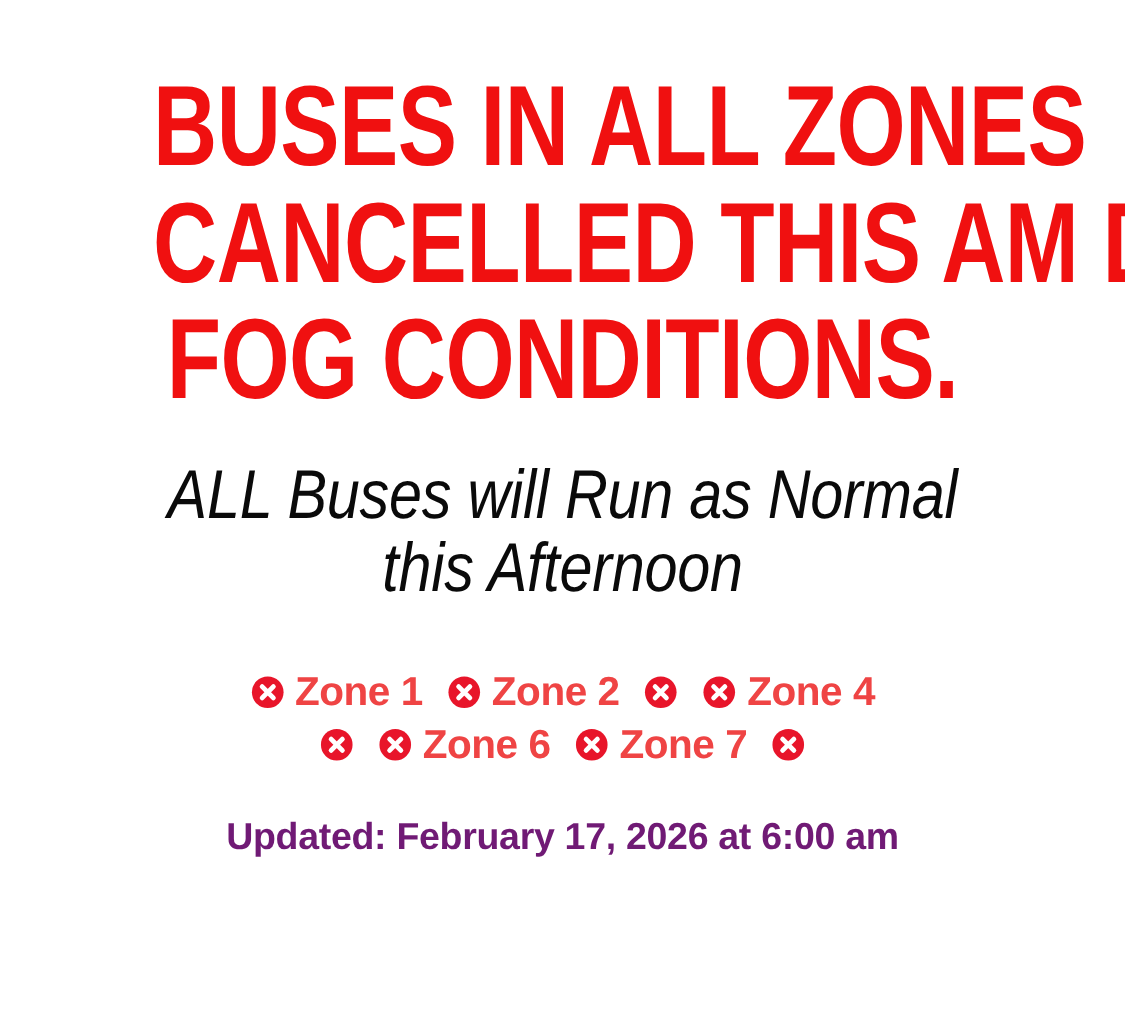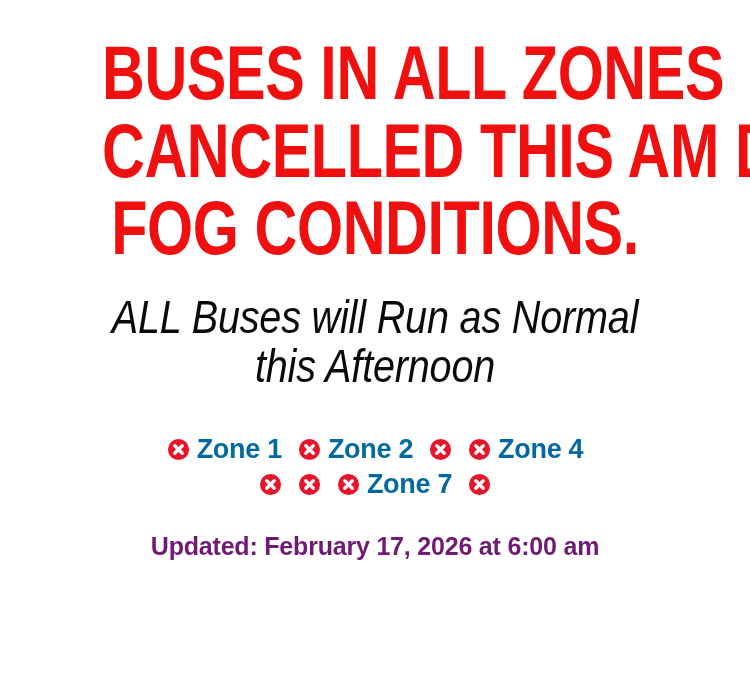--- a/index.html
+++ b/index.html
@@ -11,21 +11,21 @@
     height: 682px;
     background: #ffffff;
     font-family: "Liberation Sans", sans-serif;
     overflow: hidden;
   }
 
   .poster {
     width: 750px;
     height: 682px;
     box-sizing: border-box;
-    padding: 0;
+    padding: 12px;
     display: flex;
     flex-direction: column;
     align-items: center;
   }
 
   
   .headline {
     margin-top: 34px;
     width: 700px;
     text-align: center;
@@ -90,21 +90,21 @@
     width: 23px;
     height: 23px;
     flex: 0 0 auto;
     display: block;
   }
   .zone-label {
     font-family: "Liberation Sans", sans-serif;
     font-weight: 700;
     font-size: 27px;
     line-height: 1;
-    color: #0369a1;
+    color: #ef4444;
     letter-spacing: -0.3px;
   }
 
   
   .footer {
     margin-top: 30px;
     width: 540px;
     text-align: center;
     color: #701a75;
     font-family: "Liberation Sans", sans-serif;
@@ -167,20 +167,21 @@
         <svg class="x-icon" viewBox="0 0 24 24">
           <circle cx="12" cy="12" r="11" fill="#e8152a"></circle>
           <path d="M8.1 8.1 L15.9 15.9 M15.9 8.1 L8.1 15.9" stroke="#ffffff" stroke-width="3.4" stroke-linecap="round"></path>
         </svg>
       </div>
       <div class="zone-item">
         <svg class="x-icon" viewBox="0 0 24 24">
           <circle cx="12" cy="12" r="11" fill="#e8152a"></circle>
           <path d="M8.1 8.1 L15.9 15.9 M15.9 8.1 L8.1 15.9" stroke="#ffffff" stroke-width="3.4" stroke-linecap="round"></path>
         </svg>
+        <span class="zone-label">Zone 6</span>
       </div>
       <div class="zone-item">
         <svg class="x-icon" viewBox="0 0 24 24">
           <circle cx="12" cy="12" r="11" fill="#e8152a"></circle>
           <path d="M8.1 8.1 L15.9 15.9 M15.9 8.1 L8.1 15.9" stroke="#ffffff" stroke-width="3.4" stroke-linecap="round"></path>
         </svg>
         <span class="zone-label">Zone 7</span>
       </div>
       <div class="zone-item">
         <svg class="x-icon" viewBox="0 0 24 24">

